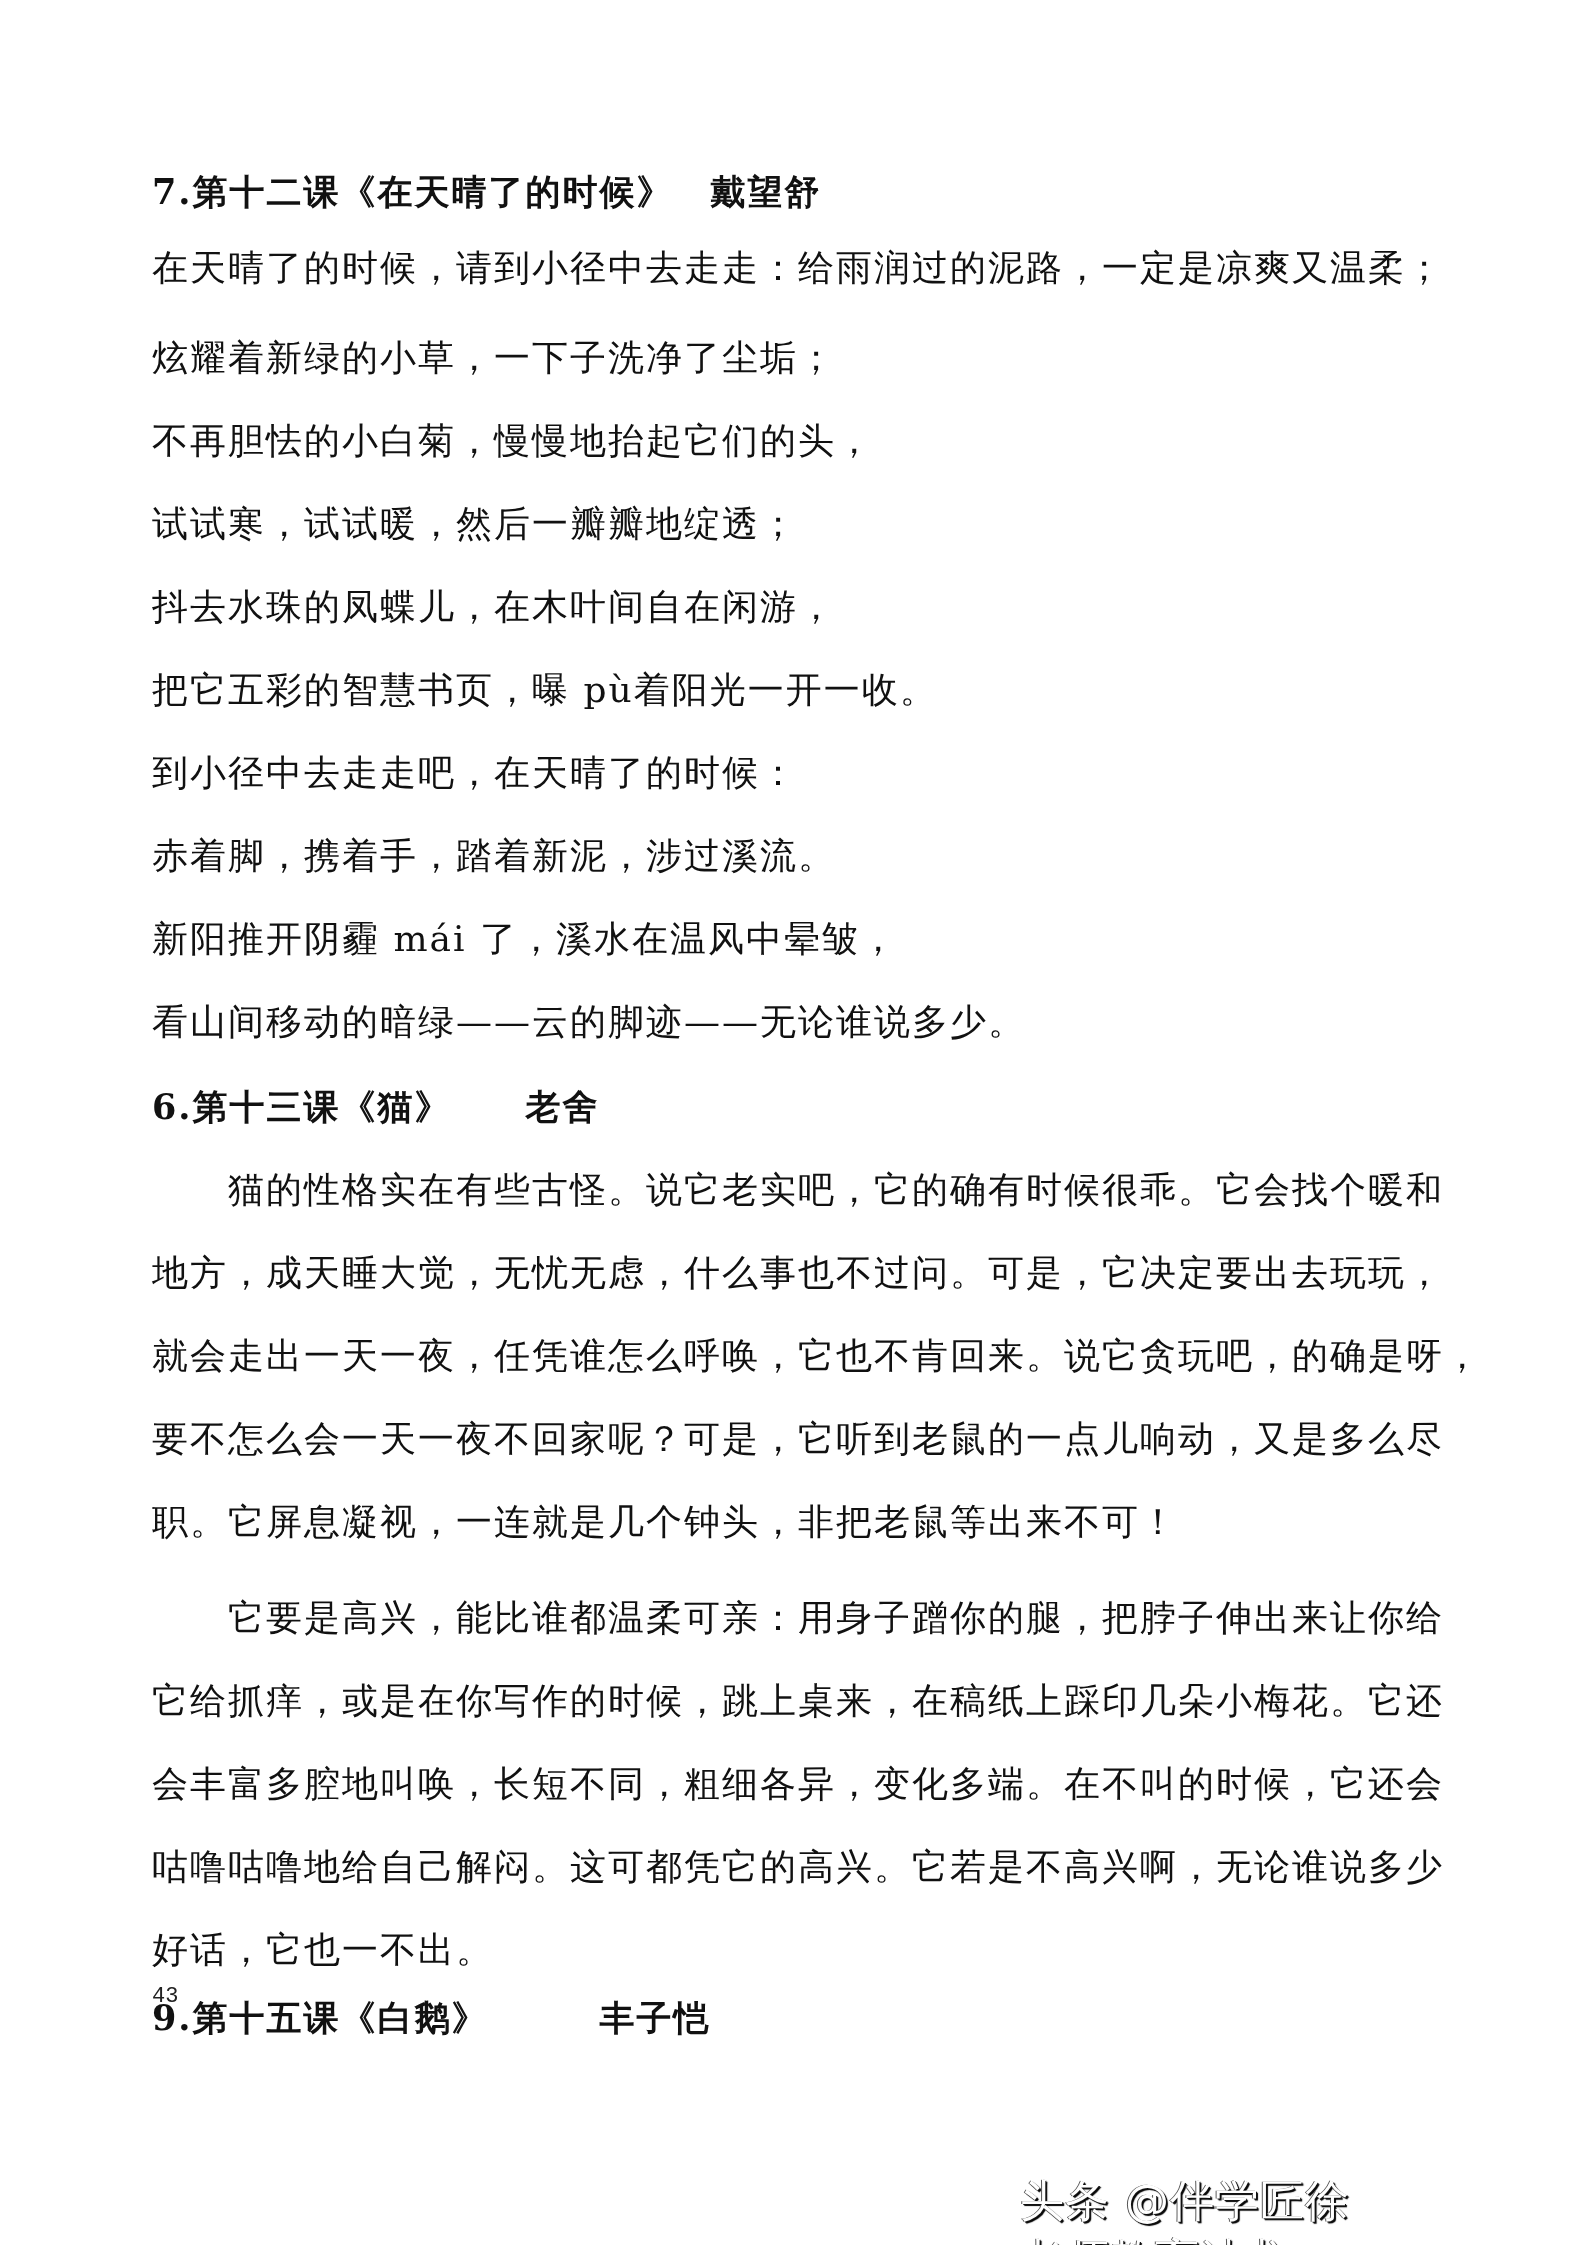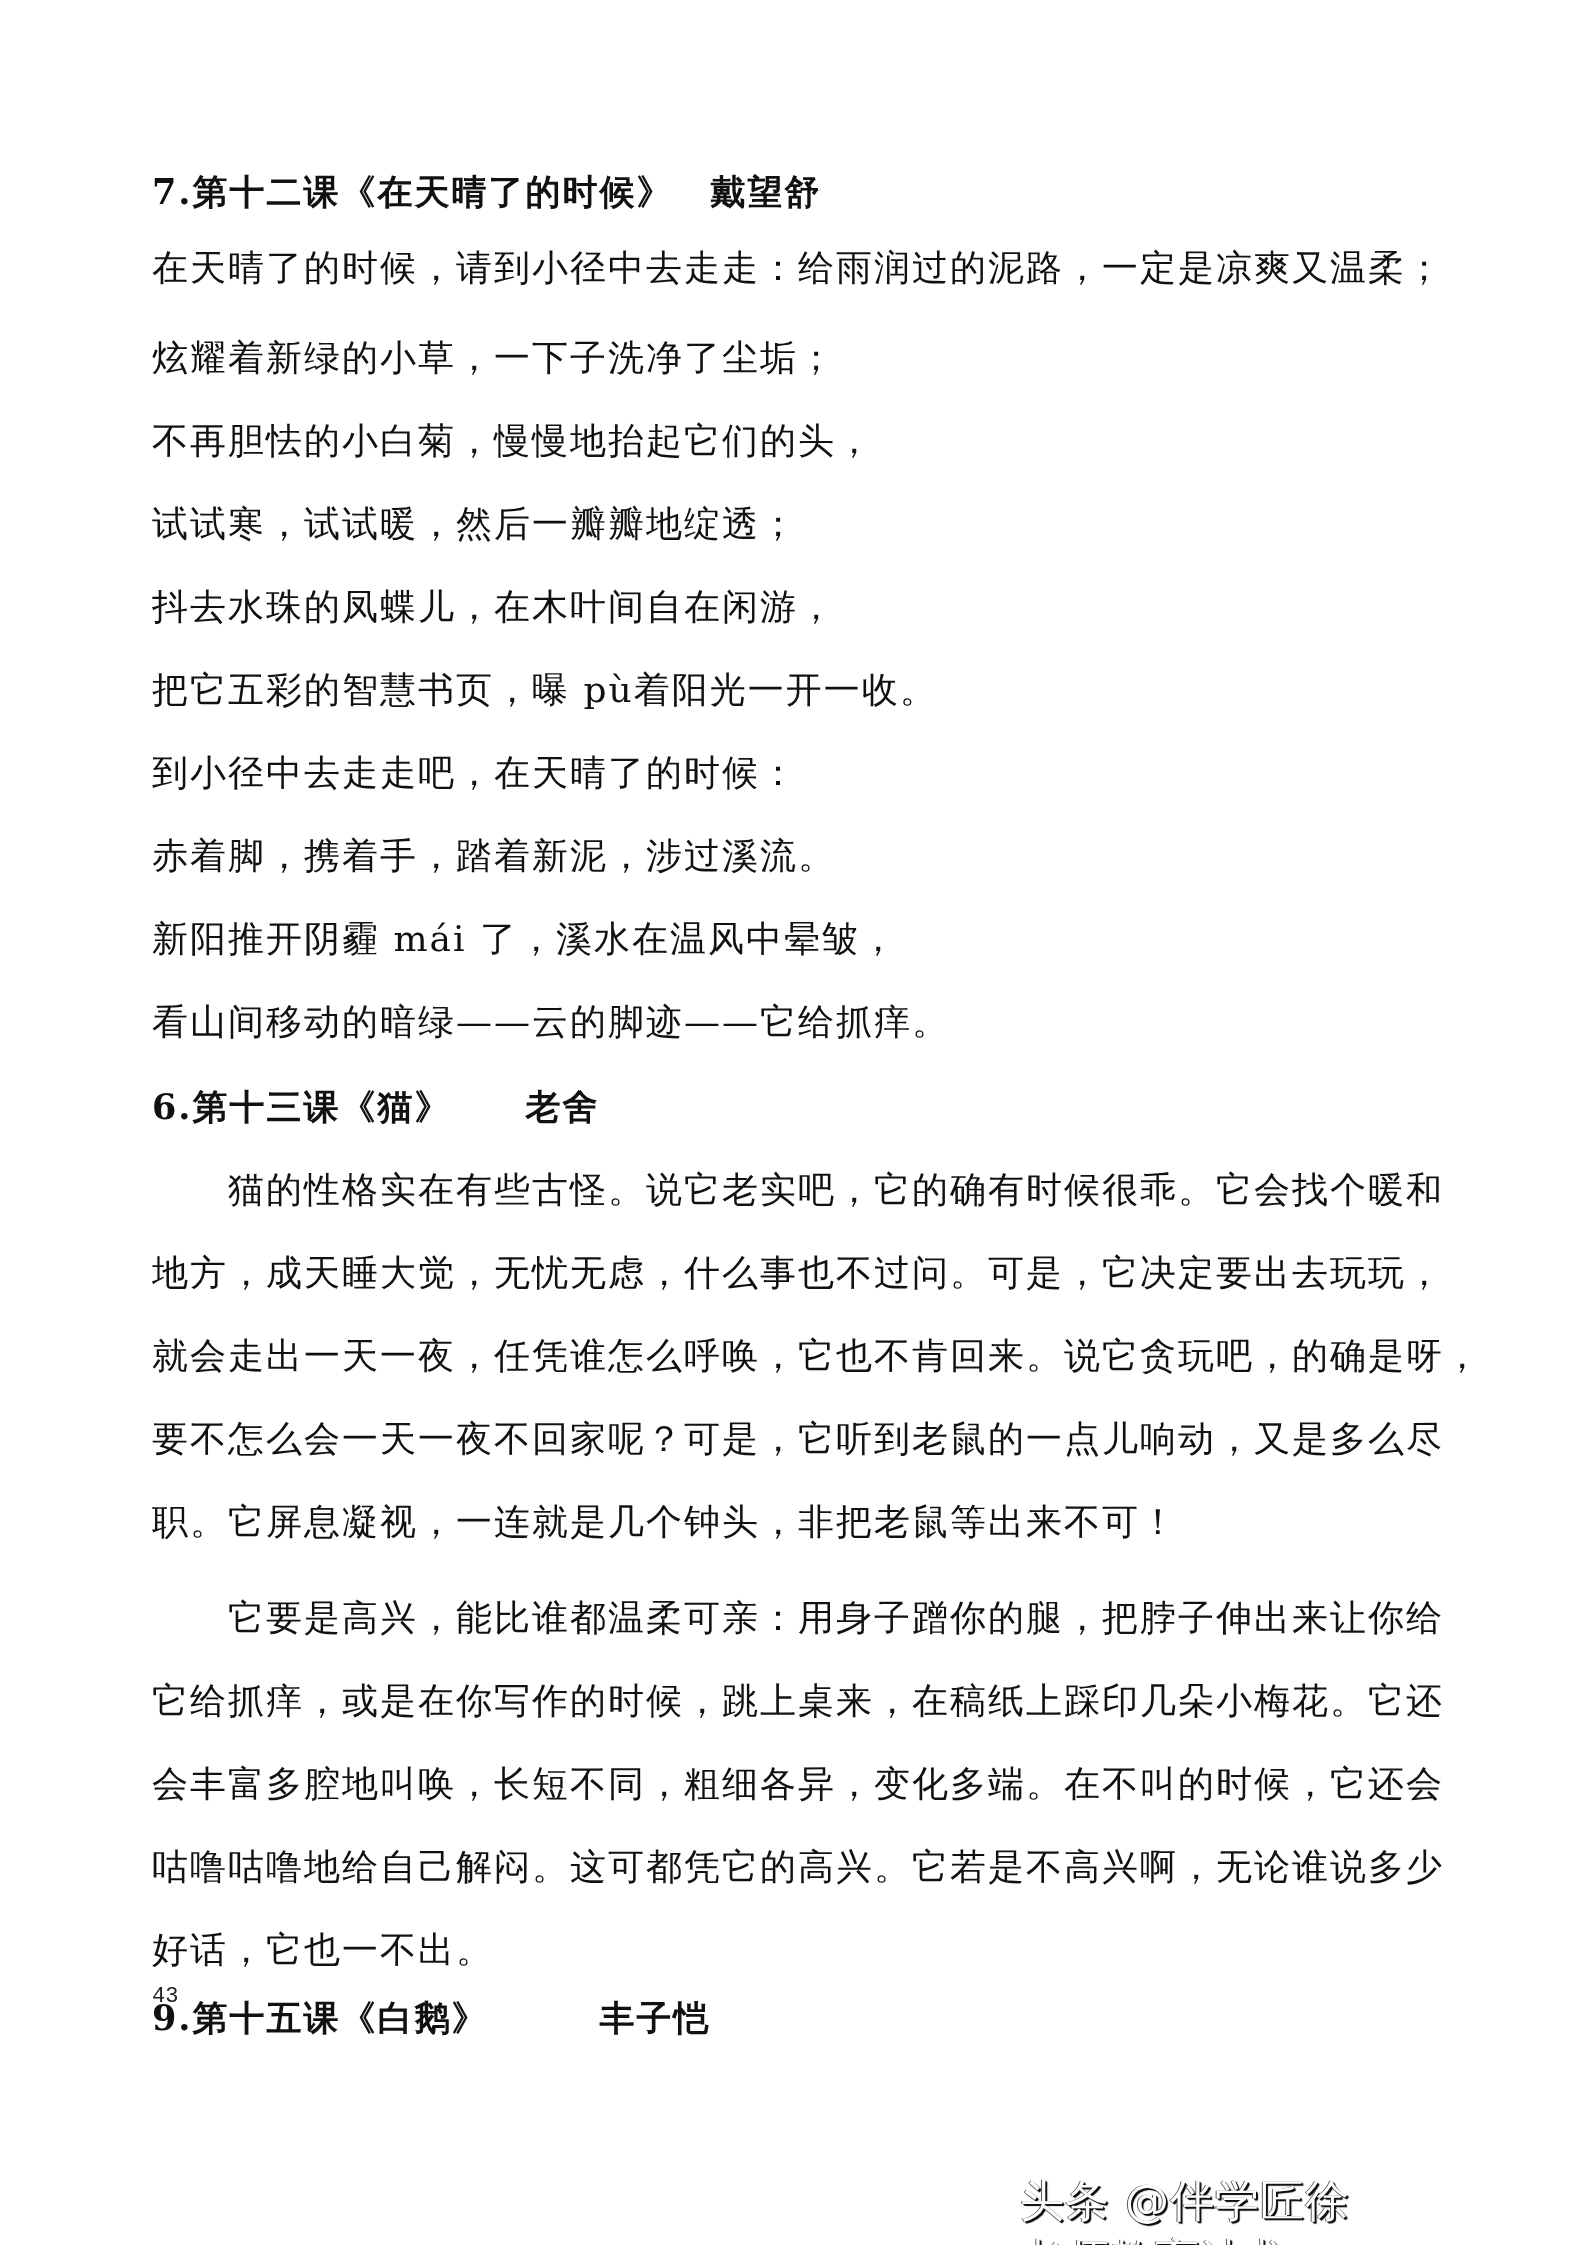--- a/index.html
+++ b/index.html
@@ -25,21 +25,21 @@
 
   <div class="line" style="top:246px">在天晴了的时候，请到小径中去走走：给雨润过的泥路，一定是凉爽又温柔；</div>
   <div class="line" style="top:336px">炫耀着新绿的小草，一下子洗净了尘垢；</div>
   <div class="line" style="top:419px">不再胆怯的小白菊，慢慢地抬起它们的头，</div>
   <div class="line" style="top:502px">试试寒，试试暖，然后一瓣瓣地绽透；</div>
   <div class="line" style="top:585px">抖去水珠的凤蝶儿，在木叶间自在闲游，</div>
   <div class="line" style="top:668px">把它五彩的智慧书页，曝 pù着阳光一开一收。</div>
   <div class="line" style="top:834px">赤着脚，携着手，踏着新泥，涉过溪流。</div>
   <div class="line" style="top:751px">到小径中去走走吧，在天晴了的时候：</div>
   <div class="line" style="top:917px">新阳推开阴霾 mái 了，溪水在温风中晕皱，</div>
-  <div class="line" style="top:1000px">看山间移动的暗绿——云的脚迹——它给抓痒。</div>
+  <div class="line" style="top:1000px">看山间移动的暗绿——云的脚迹——无论谁说多少。</div>
 
   <div class="line heading" style="top:1085px">6.第十三课《猫》　　老舍</div>
 
   <div class="line indent" style="top:1168px">猫的性格实在有些古怪。说它老实吧，它的确有时候很乖。它会找个暖和</div>
   <div class="line" style="top:1251px">地方，成天睡大觉，无忧无虑，什么事也不过问。可是，它决定要出去玩玩，</div>
   <div class="line" style="top:1334px">就会走出一天一夜，任凭谁怎么呼唤，它也不肯回来。说它贪玩吧，的确是呀，</div>
   <div class="line" style="top:1417px">要不怎么会一天一夜不回家呢？可是，它听到老鼠的一点儿响动，又是多么尽</div>
   <div class="line" style="top:1500px">职。它屏息凝视，一连就是几个钟头，非把老鼠等出来不可！</div>
 
   <div class="line indent" style="top:1596px">它要是高兴，能比谁都温柔可亲：用身子蹭你的腿，把脖子伸出来让你给</div>

